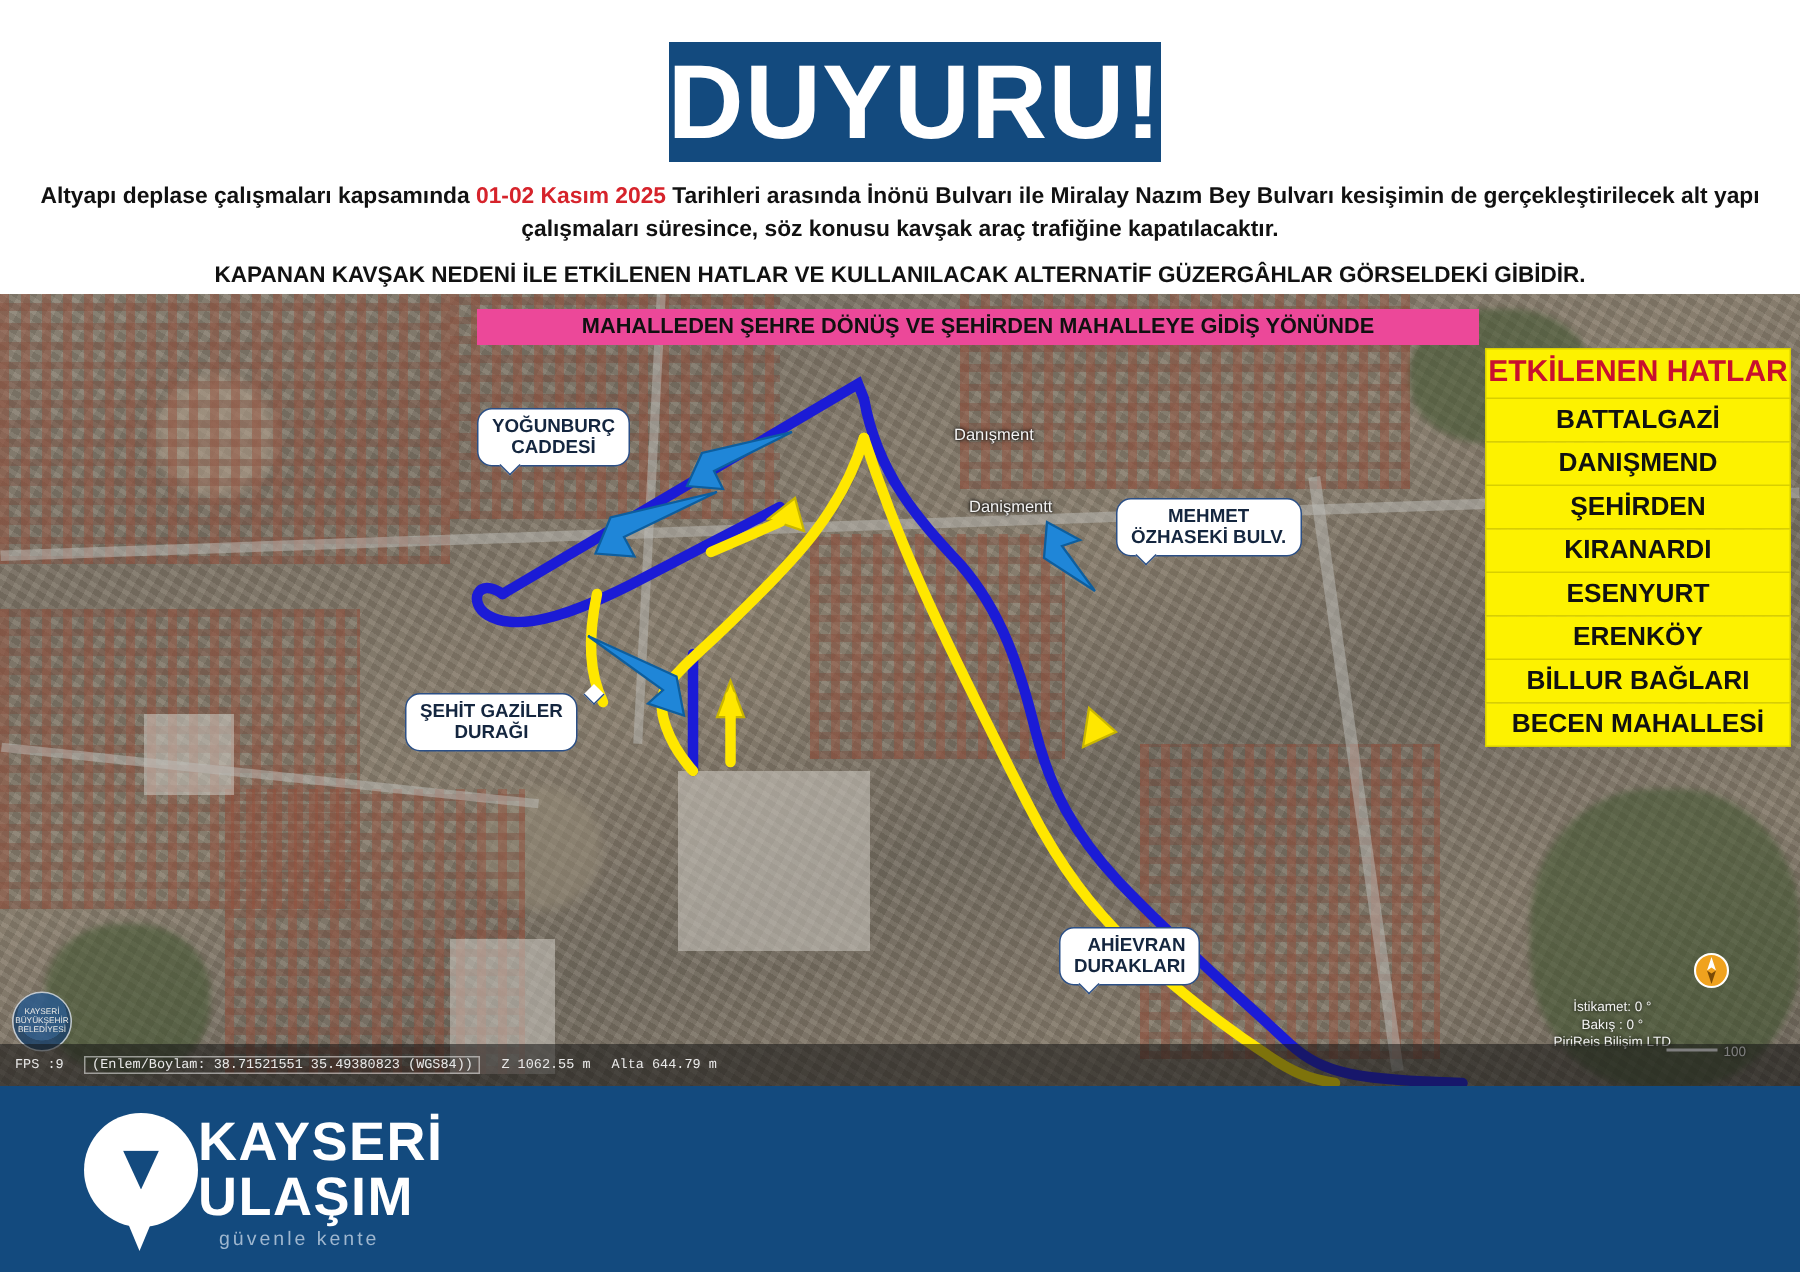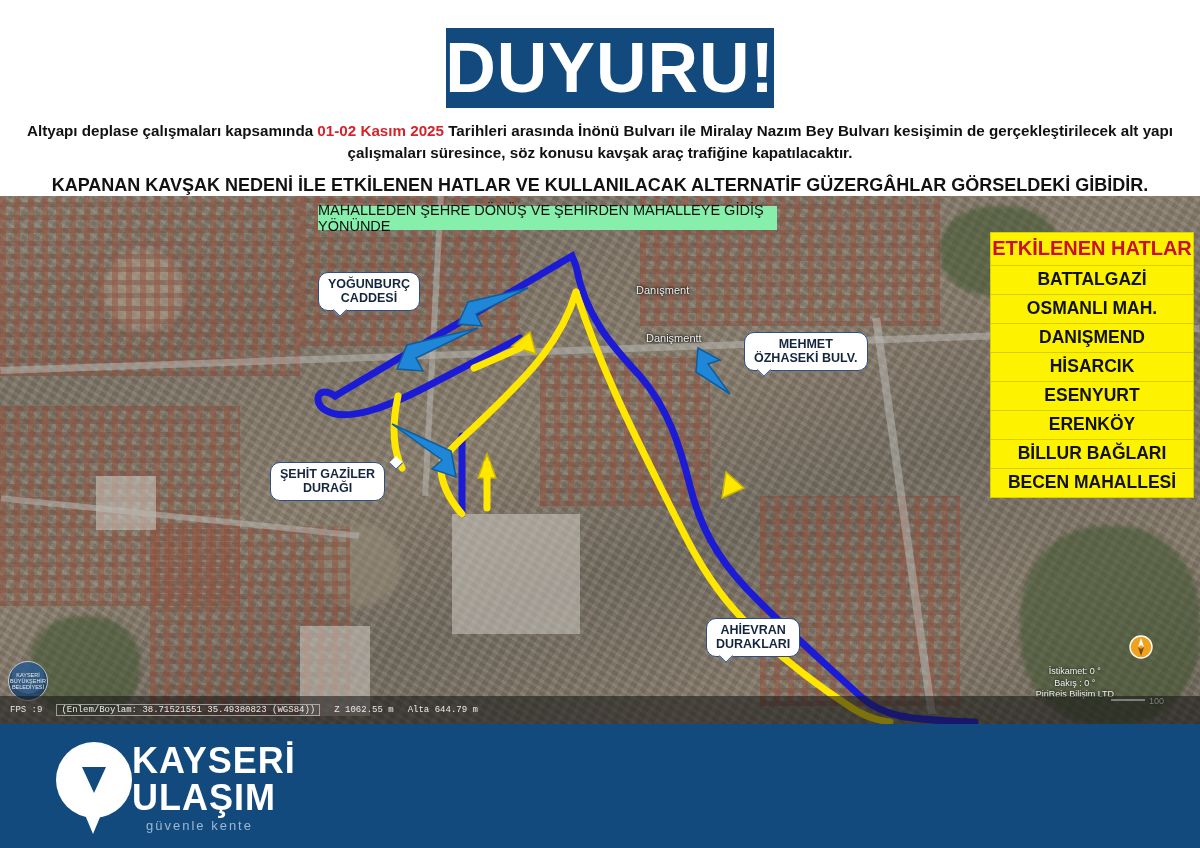--- a/index.html
+++ b/index.html
@@ -25,21 +25,21 @@
 
   .notice {
     position:absolute; left:8px; top:120px; width:1184px;
     text-align:center;
     font-size:15.2px; font-weight:bold; color:#111;
     line-height:1.45;
   }
   .notice .hl { color:#d6232b; }
   .notice-line2 {
     position:absolute; left:8px; top:175px; width:1184px;
-    text-align:center; font-size:18px; font-weight:bold; color:#111;
+    text-align:center; font-size:15px; font-weight:bold; color:#111;
   }
 
   
   .map {
     position:absolute; left:0px; top:196px; width:1200px; height:528px;
     overflow:hidden;
     background:#14532d;
   }
   
   .map .sat {
@@ -61,22 +61,22 @@
     mix-blend-mode:multiply;
   }
   .green { position:absolute; border-radius:45%; background:rgba(62,84,46,.55); filter:blur(2px); }
   .road {
     position:absolute; background:rgba(190,190,185,.5);
   }
   .bigbuild { position:absolute; background:rgba(205,202,195,.55); }
 
   
   .map-title {
-    position:absolute; left:318px; top:206px; width:459px; height:24px;
-    background:#86efac; color:#111; font-size:14.5px; font-weight:normal;
+    position:absolute; left:318px; top:206px; width:668px; height:24px;
+    background:#ec4899; color:#111; font-size:14.5px; font-weight:bold;
     display:flex; align-items:center; justify-content:center;
     z-index:40;
   }
 
   
   .lines-panel {
     position:absolute; right:6px; top:232px; width:204px; z-index:45;
   }
   .lines-panel .lp-head {
     background:#fdf200; color:#c8102e; font-size:20px; font-weight:bold;
@@ -98,21 +98,21 @@
     content:""; position:absolute; width:9px; height:9px; background:#fff;
     border-right:1px solid #2b4f86; border-bottom:1px solid #2b4f86;
     transform:rotate(45deg);
   }
   #c-yogunburc { left:318px; top:272px; }
   #c-yogunburc:after { left:16px; bottom:-5.5px; }
   #c-sehit { left:270px; top:462px; }
   #c-sehit:after { left:120px; top:-5.5px; }
   #c-mehmet { left:744px; top:332px; }
   #c-mehmet:after { left:14px; bottom:-5.5px; }
-  #c-ahievran { left:706px; top:618px; }
+  #c-ahievran { left:706px; top:618px;text-align:right; }
   #c-ahievran:after { left:14px; bottom:-5.5px; }
 
   
   .place { position:absolute; color:#f3f3f3; font-size:11px; z-index:38;
            text-shadow:0 0 3px #000,0 0 2px #000; }
 
   
   .routes { position:absolute; inset:0; z-index:35; }
 
   
@@ -304,23 +304,23 @@
 <div class="callout" id="c-sehit">ŞEHİT GAZİLER
 DURAĞI</div>
 <div class="callout" id="c-mehmet">MEHMET
 ÖZHASEKİ BULV.</div>
 <div class="callout" id="c-ahievran">AHİEVRAN
 DURAKLARI</div>
 
 <div class="lines-panel">
   <div class="lp-head">ETKİLENEN HATLAR</div>
   <div class="lp-item">BATTALGAZİ</div>
-  <div class="lp-item">OSMANLI MAH.</div>
   <div class="lp-item">DANIŞMEND</div>
-  <div class="lp-item">HİSARCIK</div>
+  <div class="lp-item">ŞEHİRDEN</div>
+  <div class="lp-item">KIRANARDI</div>
   <div class="lp-item">ESENYURT</div>
   <div class="lp-item">ERENKÖY</div>
   <div class="lp-item">BİLLUR BAĞLARI</div>
   <div class="lp-item">BECEN MAHALLESİ</div>
 </div>
 
 <div class="footer">
   <div class="logo-wrap">
     <div class="pin">
       <div class="outer"></div>

